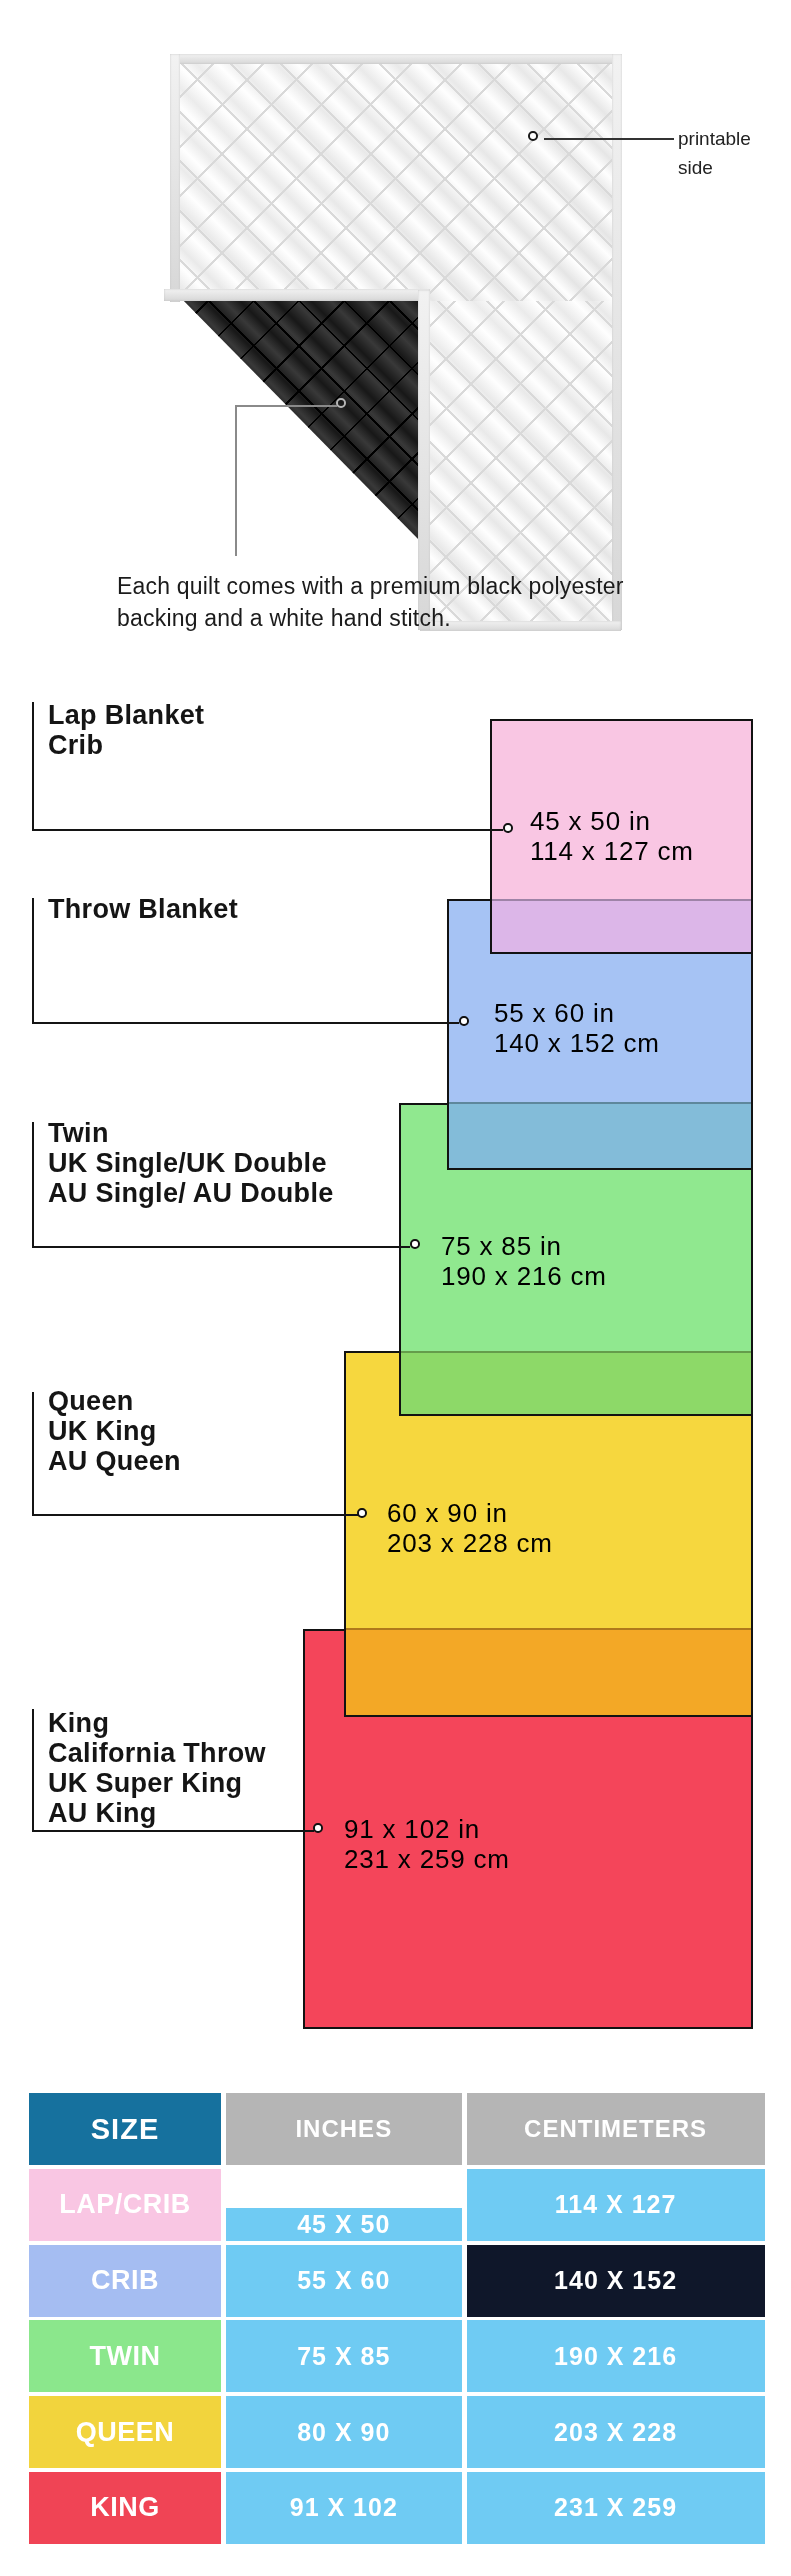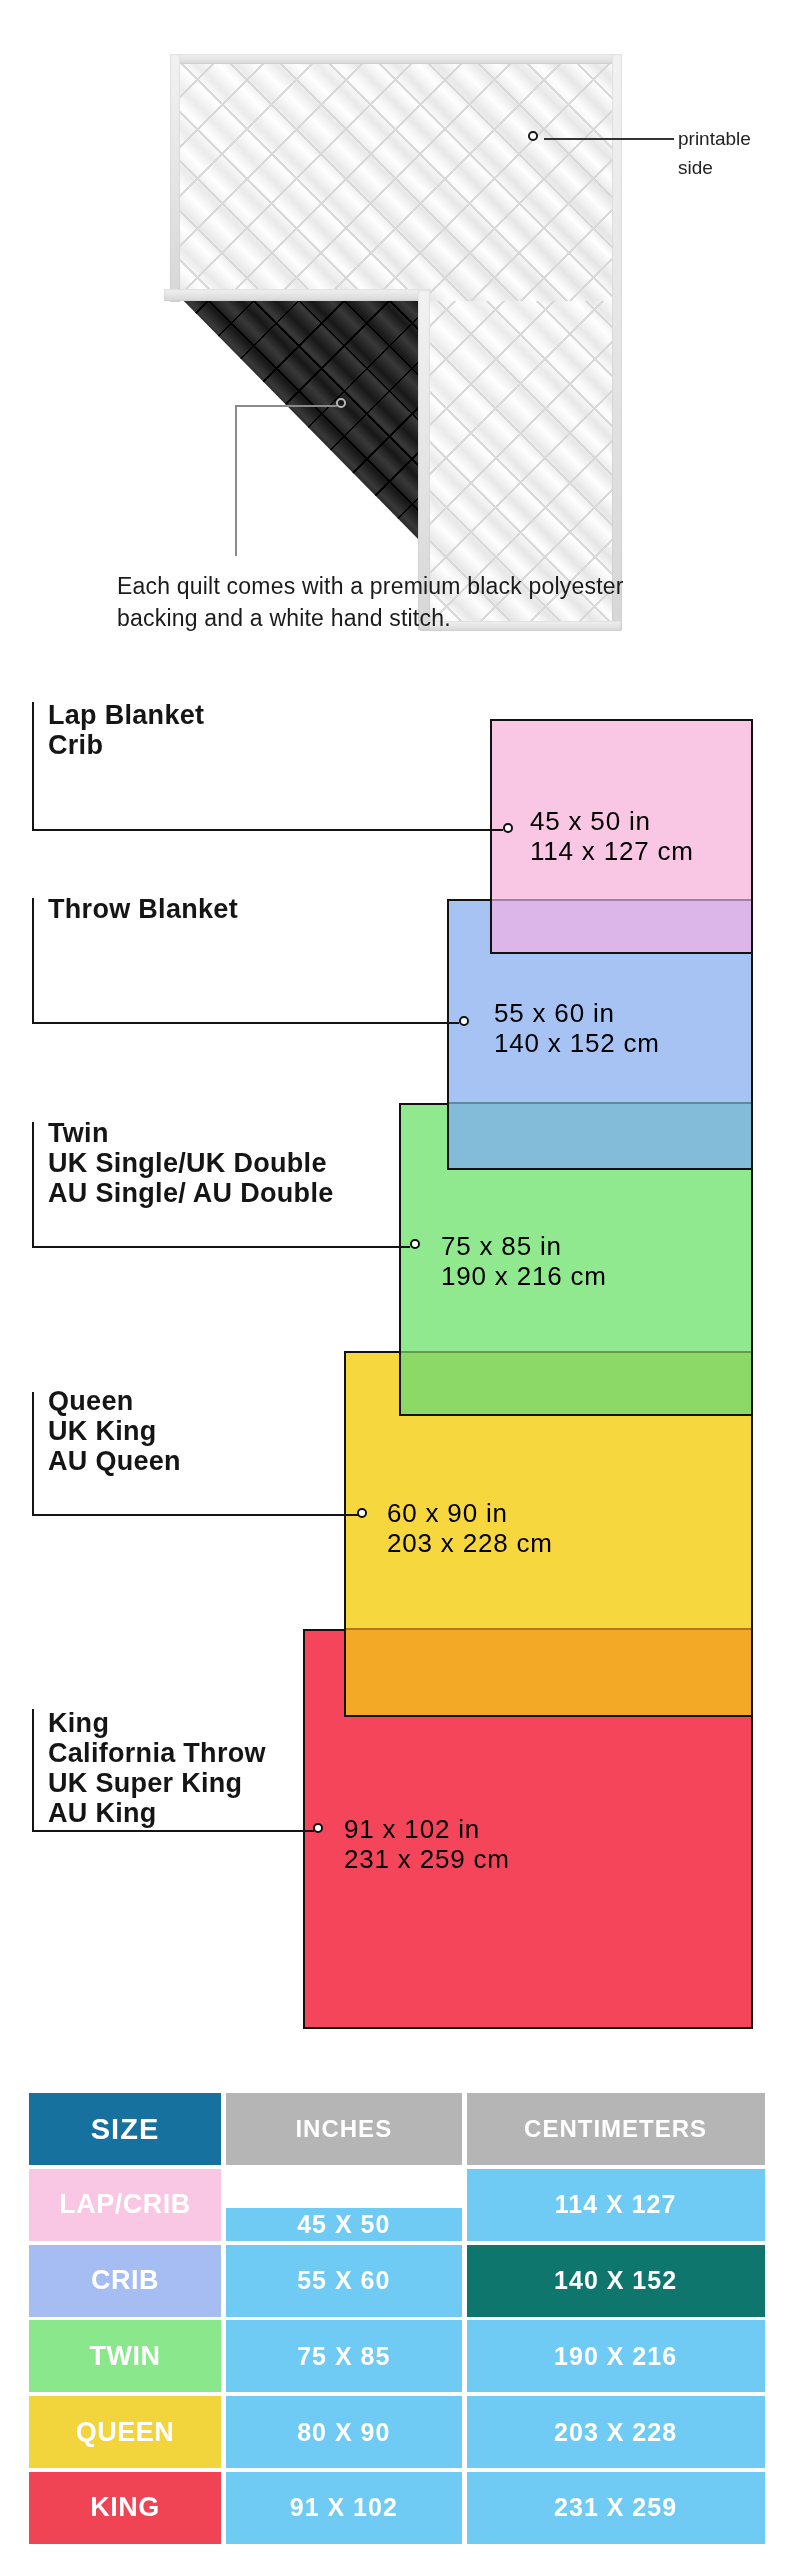--- a/index.html
+++ b/index.html
@@ -167,21 +167,21 @@
 
   <div id="size-table">
       <div class="tcell th-size" style="background: rgb(22, 113, 158);">SIZE</div>
       <div class="tcell th" style="background: rgb(181, 181, 181);">INCHES</div>
       <div class="tcell th" style="background: rgb(181, 181, 181);">CENTIMETERS</div>
       <div class="tcell td-size" style="background: rgb(249, 198, 227);">LAP/CRIB</div>
       <div class="tcell td" style="background: rgb(111, 203, 243); margin-top: 39px;">45 X 50</div>
       <div class="tcell td" style="background: rgb(111, 203, 243);">114 X 127</div>
       <div class="tcell td-size" style="background: rgb(165, 189, 242);">CRIB</div>
       <div class="tcell td" style="background: rgb(111, 203, 243);">55 X 60</div>
-      <div class="tcell td" style="background: #0f766e;">140 X 152</div>
+      <div class="tcell td" style="background: #0f172a;">140 X 152</div>
       <div class="tcell td-size" style="background: rgb(139, 231, 140);">TWIN</div>
       <div class="tcell td" style="background: rgb(111, 203, 243);">75 X 85</div>
       <div class="tcell td" style="background: rgb(111, 203, 243);">190 X 216</div>
       <div class="tcell td-size" style="background: rgb(242, 212, 61);">QUEEN</div>
       <div class="tcell td" style="background: rgb(111, 203, 243);">80 X 90</div>
       <div class="tcell td" style="background: rgb(111, 203, 243);">203 X 228</div>
       <div class="tcell td-size" style="background: rgb(240, 68, 85);">KING</div>
       <div class="tcell td" style="background: rgb(111, 203, 243);">91 X 102</div>
       <div class="tcell td" style="background: rgb(111, 203, 243);">231 X 259</div>
     </div>

